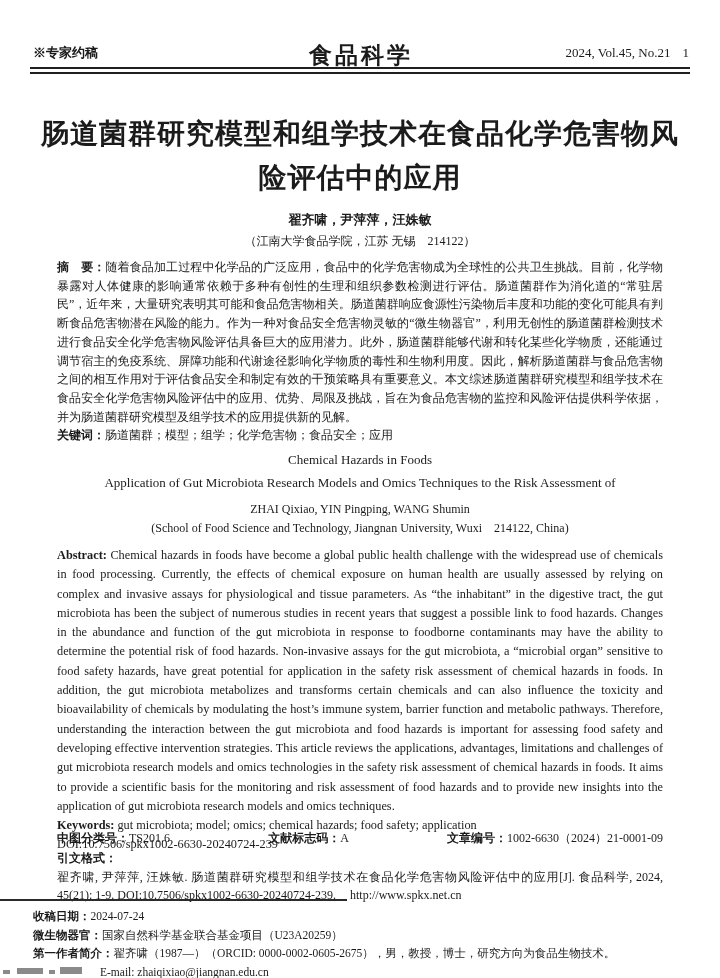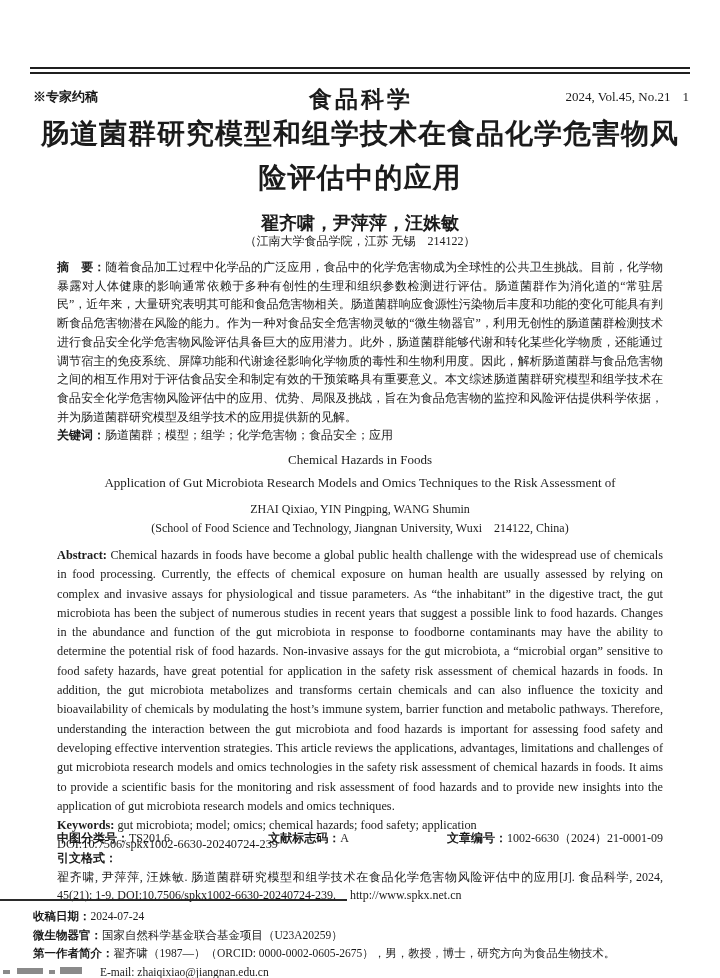--- a/index.html
+++ b/index.html
@@ -13,21 +13,21 @@
     -webkit-font-smoothing: antialiased;
   }
   .abs { position: absolute; }
   .bold { font-weight: bold; }
   .center { text-align: center; }
   .justify { text-align: justify; }
 
   
   .page-header {
     top: 44px; left: 33px; width: 656px; height: 24px;
-    display: flex; align-items: baseline; justify-content: space-between; margin-top: 44px;
+    display: flex; align-items: baseline; justify-content: space-between;
   }
   .header-left {
     font-family: "Liberation Sans", sans-serif;
     font-weight: bold; font-size: 13px;
   }
   .header-center {
     font-family: "Liberation Sans", sans-serif;
     font-weight: bold; font-size: 23px; letter-spacing: 3px;
     position: absolute; left: 0; right: 0; text-align: center; top: -4px;
   }
@@ -38,21 +38,21 @@
     border-top: 2px solid #1f1f1f; border-bottom: 2px solid #1f1f1f;
   }
 
   
   .cn-title {
     top: 112px; left: 40px; width: 640px;
     font-family: "Liberation Sans", sans-serif;
     font-weight: bold; font-size: 28px; line-height: 44px;
     letter-spacing: 1px;
   }
-  .cn-authors { top: 211px; left: 40px; width: 640px; font-size: 18px; font-weight: 600; }
+  .cn-authors { top: 211px; left: 40px; width: 640px; font-size: 13px; font-weight: 600; }
   .cn-affiliation { top: 233px; left: 40px; width: 640px; font-size: 12px; }
 
   
   .cn-abstract-block {
     top: 258px; left: 57px; width: 606px;
     font-size: 12px; line-height: 18.7px;
   }
   .cn-keywords { margin-top: 0; }
 
   

